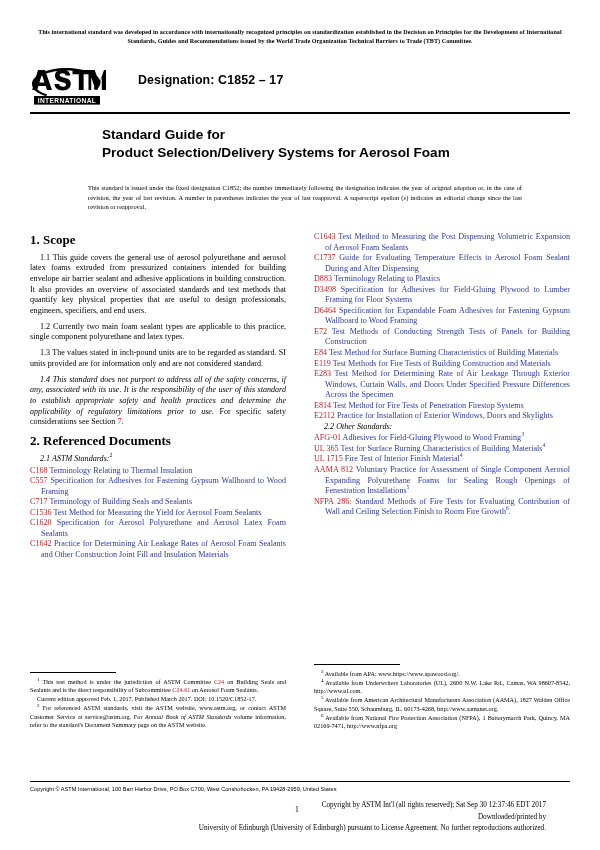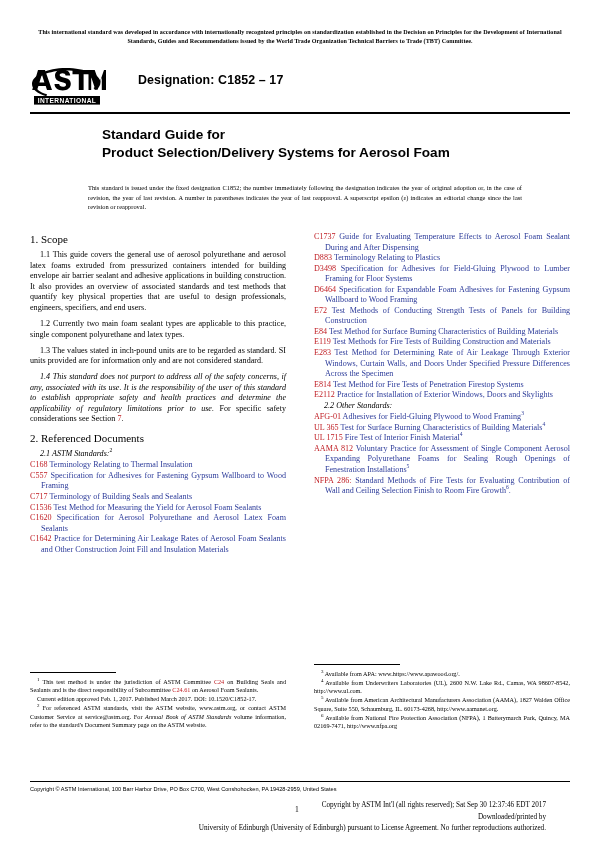--- a/index.html
+++ b/index.html
@@ -105,22 +105,22 @@
   }
   .col {
     position: absolute;
     top: 0;
     width: 256px;
   }
   .col-left  { left: 0; }
   .col-right { left: 284px; }
 
   h2.sec {
-    font-size: 11px;
-    font-weight: normal;
+    font-size: 13px;
+    font-weight: bold;
     margin: 0 0 4px 0;
     line-height: 1.3;
   }
 
   p.para {
     font-size: 8.1px;
     line-height: 1.305;
     margin: 0 0 5.5px 0;
     text-align: justify;
     text-indent: 10px;
@@ -274,20 +274,21 @@
         <p class="ref"><span class="desig">C1536</span> <span class="desc">Test Method for Measuring the Yield for Aerosol Foam Sealants</span></p>
         <p class="ref"><span class="desig">C1620</span> <span class="desc">Specification for Aerosol Polyurethane and Aerosol Latex Foam Sealants</span></p>
         <p class="ref"><span class="desig">C1642</span> <span class="desc">Practice for Determining Air Leakage Rates of Aerosol Foam Sealants and Other Construction Joint Fill and Insulation Materials</span></p>
       </div>
 
     </div>
 
     <div class="col col-right">
 
       <div>
+        <p class="ref"><span class="desig">C1643</span> <span class="desc">Test Method to Measuring the Post Dispensing Volumetric Expansion of Aerosol Foam Sealants</span></p>
         <p class="ref"><span class="desig">C1737</span> <span class="desc">Guide for Evaluating Temperature Effects to Aerosol Foam Sealant During and After Dispensing</span></p>
         <p class="ref"><span class="desig">D883</span> <span class="desc">Terminology Relating to Plastics</span></p>
         <p class="ref"><span class="desig">D3498</span> <span class="desc">Specification for Adhesives for Field-Gluing Plywood to Lumber Framing for Floor Systems</span></p>
         <p class="ref"><span class="desig">D6464</span> <span class="desc">Specification for Expandable Foam Adhesives for Fastening Gypsum Wallboard to Wood Framing</span></p>
         <p class="ref"><span class="desig">E72</span> <span class="desc">Test Methods of Conducting Strength Tests of Panels for Building Construction</span></p>
         <p class="ref"><span class="desig">E84</span> <span class="desc">Test Method for Surface Burning Characteristics of Building Materials</span></p>
         <p class="ref"><span class="desig">E119</span> <span class="desc">Test Methods for Fire Tests of Building Construction and Materials</span></p>
         <p class="ref"><span class="desig">E283</span> <span class="desc">Test Method for Determining Rate of Air Leakage Through Exterior Windows, Curtain Walls, and Doors Under Specified Pressure Differences Across the Specimen</span></p>
         <p class="ref"><span class="desig">E814</span> <span class="desc">Test Method for Fire Tests of Penetration Firestop Systems</span></p>
         <p class="ref"><span class="desig">E2112</span> <span class="desc">Practice for Installation of Exterior Windows, Doors and Skylights</span></p>

